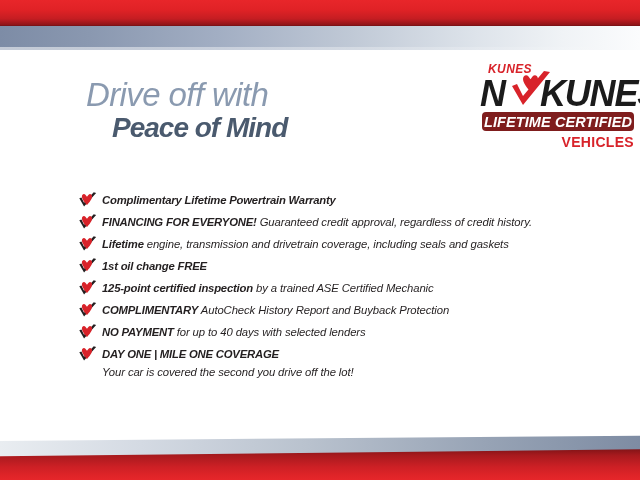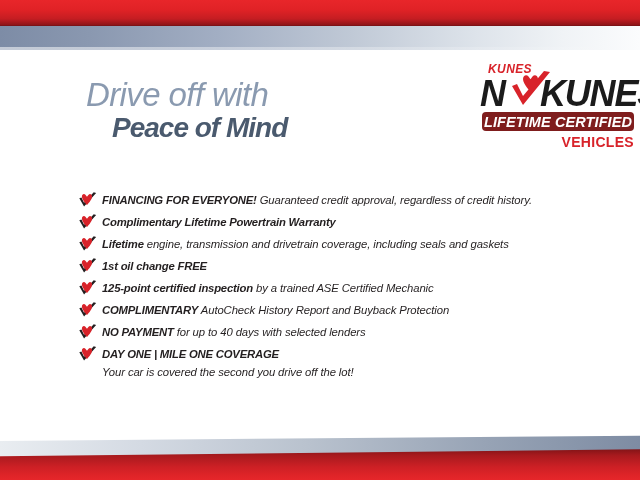--- a/index.html
+++ b/index.html
@@ -256,30 +256,30 @@
     <div class="logo-vehicles">VEHICLES</div>
   </div>
 
   <div class="bullets" id="bullets">
       <div class="bullet">
         <span class="bullet-icon"><svg viewBox="0 0 22 18" width="19" height="16" aria-hidden="true">
             <path d="M1.5 7 L7 16.5 L21 0.8 L18.2 0 L7 12.2 L4 6 Z" fill="#231f20"></path>
             <path d="M4.5 5 C4.5 2.2 7.2 1.2 8.8 3.2 L10.4 5.3 L12 3.2 C13.6 1.2 16.3 2.2 16.3 5 C16.3 9 10.7 14.4 10.4 14.9 C10 14.4 4.5 9 4.5 5 Z" fill="#d8232a"></path>
           </svg></span>
         <div style="flex: 1 1 auto;">
+          <div class="bullet-text"><b>Complimentary Lifetime Powertrain Warranty</b></div>
+        </div>
+      </div>
+      <div class="bullet">
+        <span class="bullet-icon"><svg viewBox="0 0 22 18" width="19" height="16" aria-hidden="true">
+            <path d="M1.5 7 L7 16.5 L21 0.8 L18.2 0 L7 12.2 L4 6 Z" fill="#231f20"></path>
+            <path d="M4.5 5 C4.5 2.2 7.2 1.2 8.8 3.2 L10.4 5.3 L12 3.2 C13.6 1.2 16.3 2.2 16.3 5 C16.3 9 10.7 14.4 10.4 14.9 C10 14.4 4.5 9 4.5 5 Z" fill="#d8232a"></path>
+          </svg></span>
+        <div style="flex: 1 1 auto;">
           <div class="bullet-text"><b>FINANCING FOR EVERYONE!</b><span> Guaranteed credit approval, regardless of credit history.</span></div>
-        </div>
-      </div>
-      <div class="bullet">
-        <span class="bullet-icon"><svg viewBox="0 0 22 18" width="19" height="16" aria-hidden="true">
-            <path d="M1.5 7 L7 16.5 L21 0.8 L18.2 0 L7 12.2 L4 6 Z" fill="#231f20"></path>
-            <path d="M4.5 5 C4.5 2.2 7.2 1.2 8.8 3.2 L10.4 5.3 L12 3.2 C13.6 1.2 16.3 2.2 16.3 5 C16.3 9 10.7 14.4 10.4 14.9 C10 14.4 4.5 9 4.5 5 Z" fill="#d8232a"></path>
-          </svg></span>
-        <div style="flex: 1 1 auto;">
-          <div class="bullet-text"><b>Complimentary Lifetime Powertrain Warranty</b></div>
         </div>
       </div>
       <div class="bullet">
         <span class="bullet-icon"><svg viewBox="0 0 22 18" width="19" height="16" aria-hidden="true">
             <path d="M1.5 7 L7 16.5 L21 0.8 L18.2 0 L7 12.2 L4 6 Z" fill="#231f20"></path>
             <path d="M4.5 5 C4.5 2.2 7.2 1.2 8.8 3.2 L10.4 5.3 L12 3.2 C13.6 1.2 16.3 2.2 16.3 5 C16.3 9 10.7 14.4 10.4 14.9 C10 14.4 4.5 9 4.5 5 Z" fill="#d8232a"></path>
           </svg></span>
         <div style="flex: 1 1 auto;">
           <div class="bullet-text"><b>Lifetime</b><span> engine, transmission and drivetrain coverage, including seals and gaskets</span></div>
         </div>

